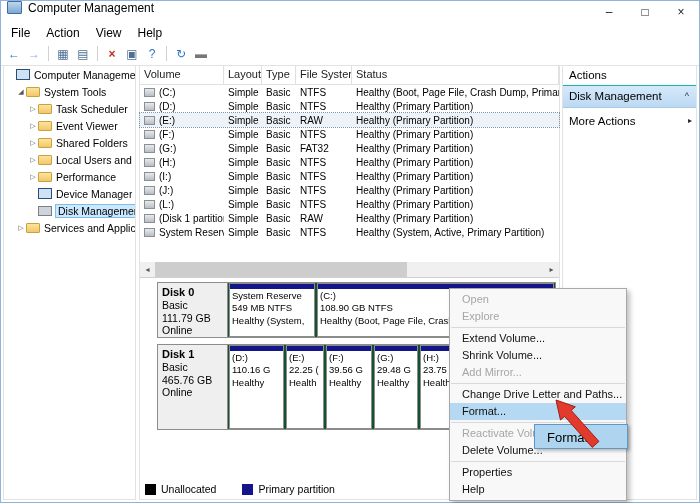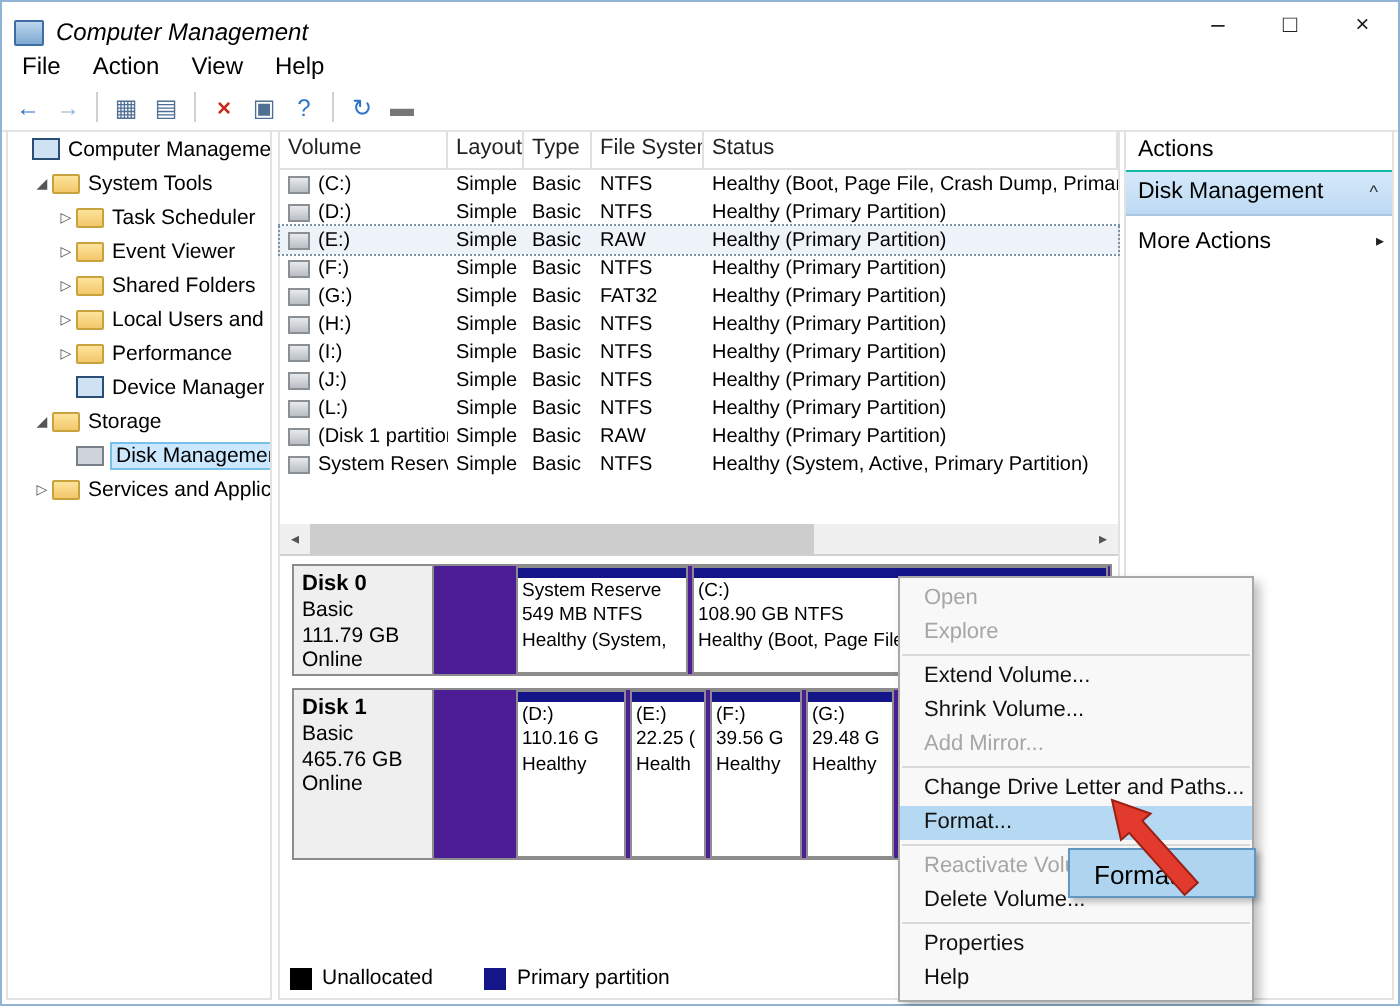--- a/index.html
+++ b/index.html
@@ -1,21 +1,21 @@
 <!DOCTYPE html>
 <html><head>
 <meta charset="utf-8">
 <style>
   html,body{margin:0;padding:0;}
   body{width:700px;height:503px;position:relative;overflow:hidden;
        font-family:"Liberation Sans","DejaVu Sans",sans-serif;font-size:12px;color:#000;background:#fff;}
   .window{position:absolute;inset:0;border:1px solid #92b4d4;box-sizing:border-box;background:#fff;}
 
   
-  .titlebar{height:22px;display:flex;align-items:flex-end;font-style:italic;}
+  .titlebar{height:22px;display:flex;align-items:flex-start;}
   .app-icon{width:13px;height:11px;margin:0 6px;border:1px solid #3c6ea5;
             background:linear-gradient(#bcd6ee,#7fa9d0);border-radius:1px;flex:none;}
   .title-text{font-size:12px;}
   .win-controls{margin-left:auto;display:flex;height:22px;}
   .win-btn{width:36px;text-align:center;line-height:22px;font-size:12px;color:#222;}
 
   
   .menubar{height:19px;display:flex;align-items:center;padding-left:2px;}
   .menu-item{padding:0 8px;}
 
@@ -57,21 +57,21 @@
   .vico{width:9px;height:7px;border:1px solid #8a8f96;background:linear-gradient(#e8eaec,#b9bec5);
         margin-right:4px;flex:none;display:inline-block;}
 
   
   .hscroll{position:absolute;left:0;right:0;bottom:0;height:15px;background:#f0f0f0;display:flex;align-items:stretch;}
   .hs-btn{width:15px;text-align:center;line-height:15px;font-size:8px;color:#555;flex:none;}
   .hs-thumb{width:252px;background:#cdcdcd;flex:none;}
 
   
   .graph-area{position:absolute;top:212px;left:0;right:0;bottom:0;overflow:hidden;}
-  .disk-row{position:absolute;left:6px;right:3px;display:flex;border:1px solid #8c8c8c;background:#4c1d95;box-sizing:border-box;gap:40px;}
+  .disk-row{position:absolute;left:17px;right:3px;display:flex;border:1px solid #8c8c8c;background:#14532d;box-sizing:border-box;}
   #disk0{top:4px;height:56px;} #disk1{top:66px;height:86px;}
   .disk-head{width:70px;flex:none;background:#efefef;border-right:1px solid #8c8c8c;padding:3px 4px;
              font-size:10.5px;line-height:1.2;box-sizing:border-box;overflow:hidden;white-space:nowrap;}
   .dname{font-weight:bold;font-size:11px;}
   .parts{flex:1;display:flex;overflow:hidden;}
   .part{border:1px solid #8c8c8c;margin:0 1px;background:#fff;flex:none;overflow:hidden;box-sizing:border-box;}
   .part.grow{flex:1;}
   .pstrip{height:5px;background:#15158a;}
   .ptext{padding:1px 2px;font-size:9.5px;line-height:1.3;white-space:nowrap;overflow:hidden;}
 
@@ -174,25 +174,20 @@
       </div>
       <div class="titem lvl2">
         <span class="exp">▷</span>
         <span class="ticon folder"></span>
         <span class="tlabel">Performance</span>
       </div>
       <div class="titem lvl2">
         <span class="exp"></span>
         <span class="ticon computer"></span>
         <span class="tlabel">Device Manager</span>
-      </div>
-      <div class="titem lvl1">
-        <span class="exp">◢</span>
-        <span class="ticon folder"></span>
-        <span class="tlabel">Storage</span>
       </div>
       <div class="titem lvl2">
         <span class="exp"></span>
         <span class="ticon disk-tree"></span>
         <span class="tlabel sel">Disk Management</span>
       </div>
       <div class="titem lvl1">
         <span class="exp">▷</span>
         <span class="ticon folder"></span>
         <span class="tlabel">Services and Applications</span>

